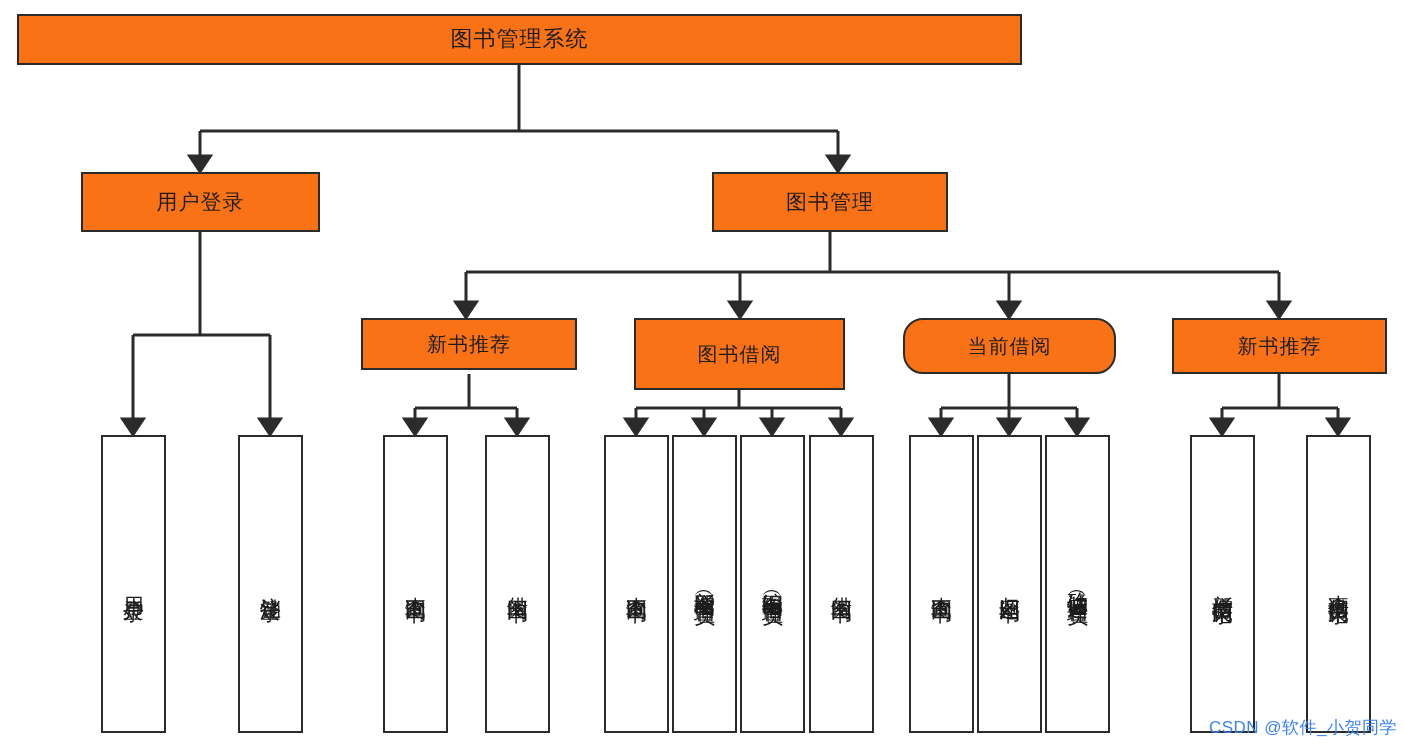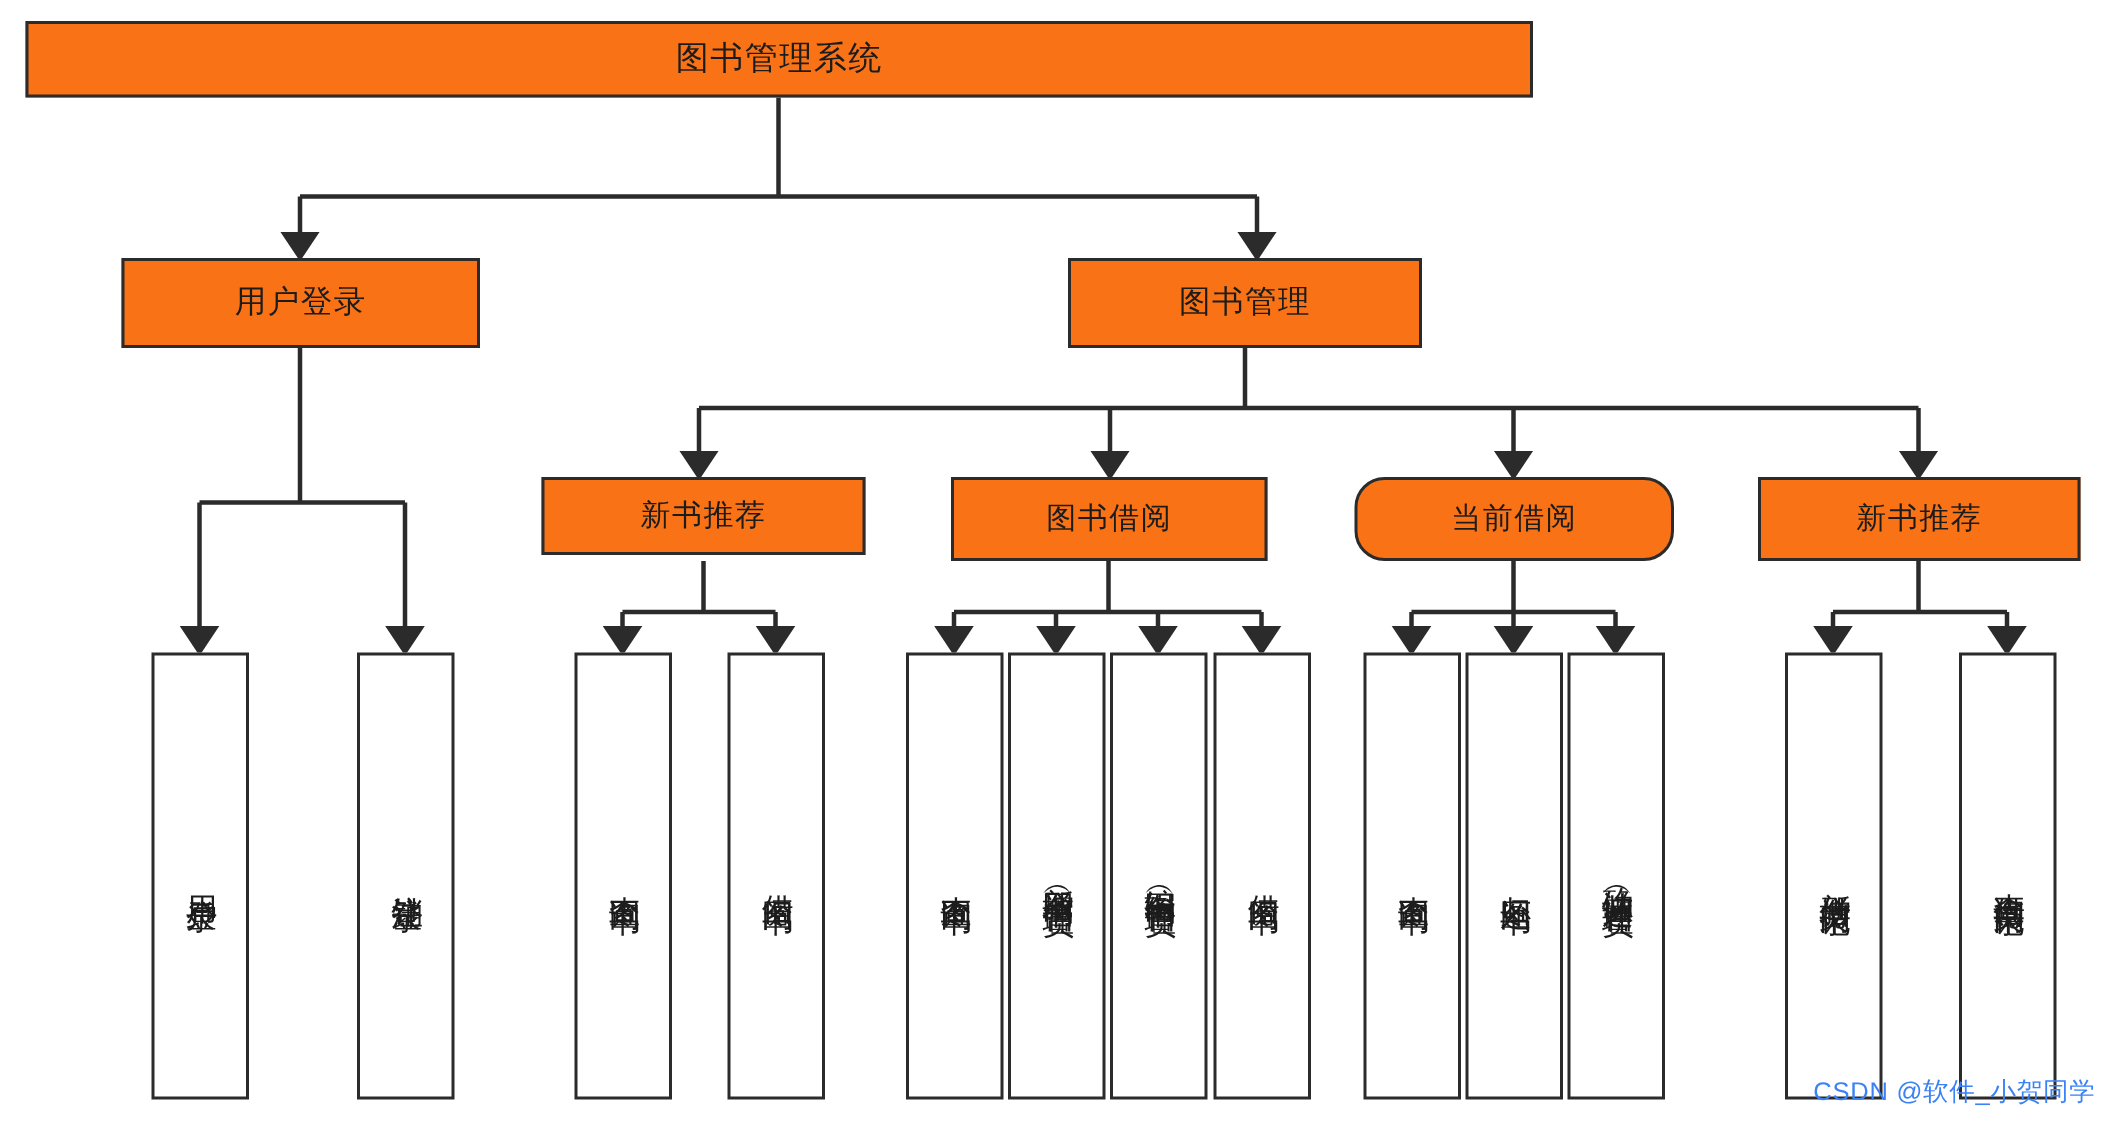--- a/index.html
+++ b/index.html
@@ -123,21 +123,21 @@
   <div class="node tier2" style="left:81px;top:172px;width:239px;height:60px;">
     <span class="node-label">用户登录</span>
   </div>
   <div class="node tier2" style="left:712px;top:172px;width:236px;height:60px;">
     <span class="node-label">图书管理</span>
   </div>
 
   <div class="node tier3" style="left:361px;top:318px;width:216px;height:52px;">
     <span class="node-label">新书推荐</span>
   </div>
-  <div class="node tier3" style="left:634px;top:318px;width:211px;height:56px;">
+  <div class="node tier3" style="left:634px;top:318px;width:211px;height:72px;">
     <span class="node-label">图书借阅</span>
   </div>
   <div class="node tier3" style="left:903px;top:318px;width:213px;height:56px;border-radius:20px;">
     <span class="node-label">当前借阅</span>
   </div>
   <div class="node tier3" style="left:1172px;top:318px;width:215px;height:56px;">
     <span class="node-label">新书推荐</span>
   </div>
 
   <div class="leaf" style="left:101px;top:435px;width:65px;height:298px;">

